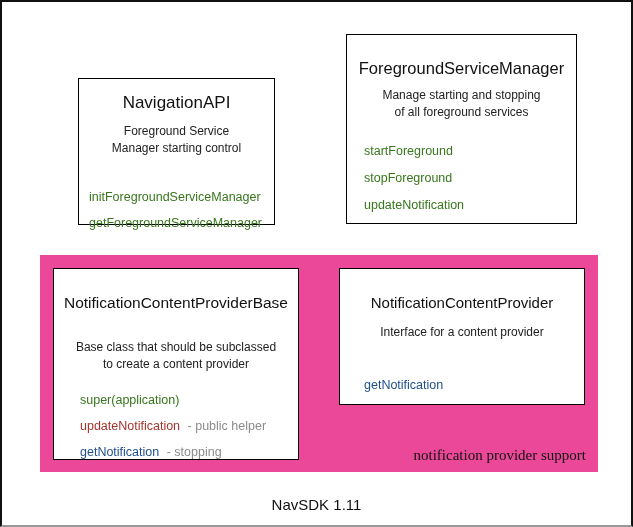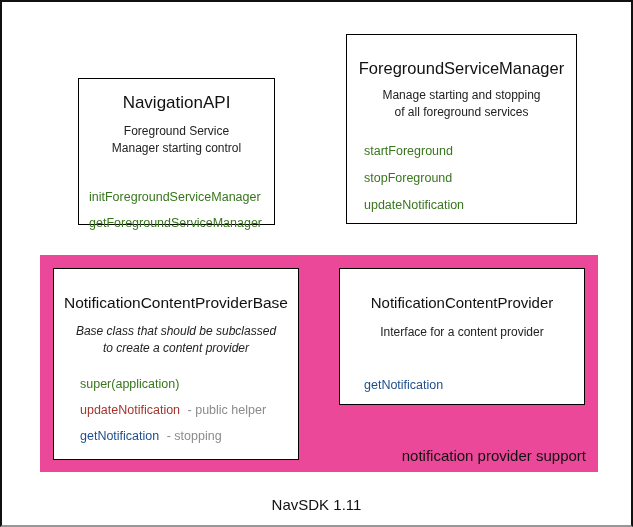--- a/index.html
+++ b/index.html
@@ -72,29 +72,30 @@
     position: absolute;
     left: 38px; top: 253px; width: 558px; height: 217px;
     background: #ec4899;
   }
   .group-label {
     position: absolute;
     right: 12px; bottom: 8px;
     font-size: 15px;
     color: #111111;
     white-space: nowrap;
+    font-family: Liberation Serif, serif;
   }
 
   
   #box-ncp-base {
     left: 13px; top: 13px; width: 246px; height: 192px;
     padding-top: 24px;
   }
   #box-ncp-base .box-title { font-size: 15.5px; line-height: 20px; }
-  #box-ncp-base .box-desc { margin-top: 10px; font-size: 12px; line-height: 16.5px; font-style: italic; }
+  #box-ncp-base .box-desc { margin-top: 26px; font-size: 12px; line-height: 16.5px; }
   #box-ncp-base .methods { margin-top: 20px; padding-left: 26px; }
   #box-ncp-base .method { margin-bottom: 9px; }
 
   
   #box-ncp {
     left: 299px; top: 13px; width: 246px; height: 137px;
     padding-top: 24px;
   }
   #box-ncp .box-title { font-size: 15px; line-height: 20px; }
   #box-ncp .box-desc { margin-top: 11px; line-height: 16.5px; }

